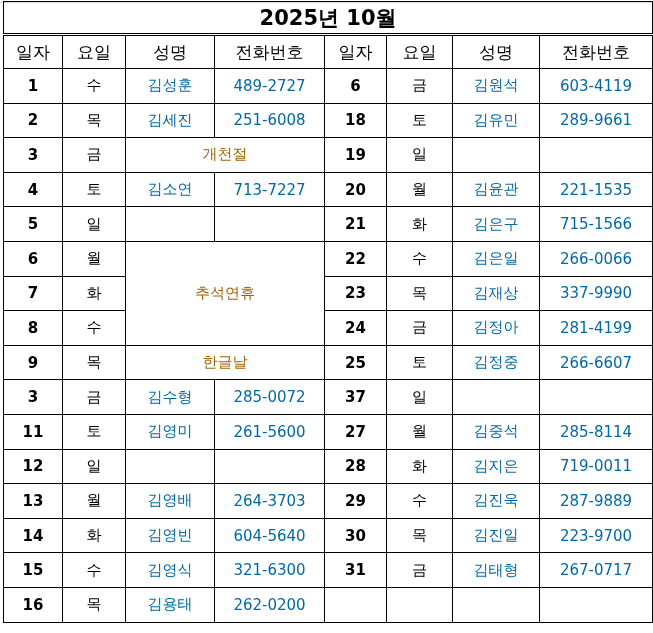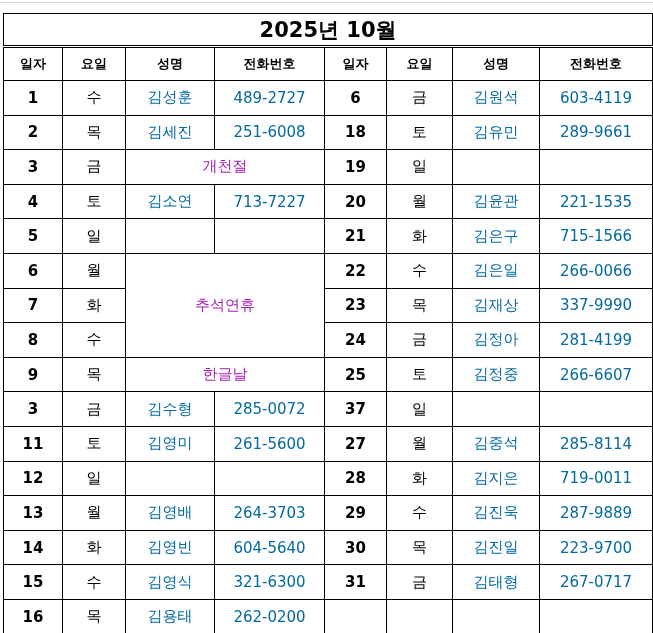--- a/index.html
+++ b/index.html
@@ -18,21 +18,21 @@
     .gridline-top {
       position: absolute;
       left: 0; top: 0;
       width: 653px; height: 3px;
       border-bottom: 1px solid #d9d9d9;
       box-sizing: border-box;
     }
     table.schedule {
       position: absolute;
       left: 3px;
-      top: 13px;
+      top: 1px;
       border-collapse: collapse;
       table-layout: fixed;
       width: 649px;
     }
     table.schedule td, table.schedule th {
       border: 1px solid #000;
       padding: 0;
       text-align: center;
       vertical-align: middle;
       white-space: nowrap;
@@ -40,39 +40,39 @@
     }
     tr.title-row td {
       height: 31px;
       font-size: 21px;
       font-weight: bold;
       border-bottom: 3px double #000;
       letter-spacing: 0px;
     }
     tr.header-row th {
       height: 32px;
-      font-size: 13px;
-      font-weight: bold;
+      font-size: 17px;
+      font-weight: normal;
     }
     tr.data-row td {
       height: 33.6px;
       font-size: 15px;
     }
     td.day-num {
       font-weight: bold;
     }
     td.weekday {
       font-weight: normal;
     }
     td.name, td.phone {
       font-weight: normal;
       color: #0369a1;
     }
     td.holiday {
-      color: #a21caf;
+      color: #a16207;
       font-size: 15px;
     }
   </style>
 </head>
 <body>
 
 <div class="gridline-top"></div>
 
 <table class="schedule">
   <colgroup>

